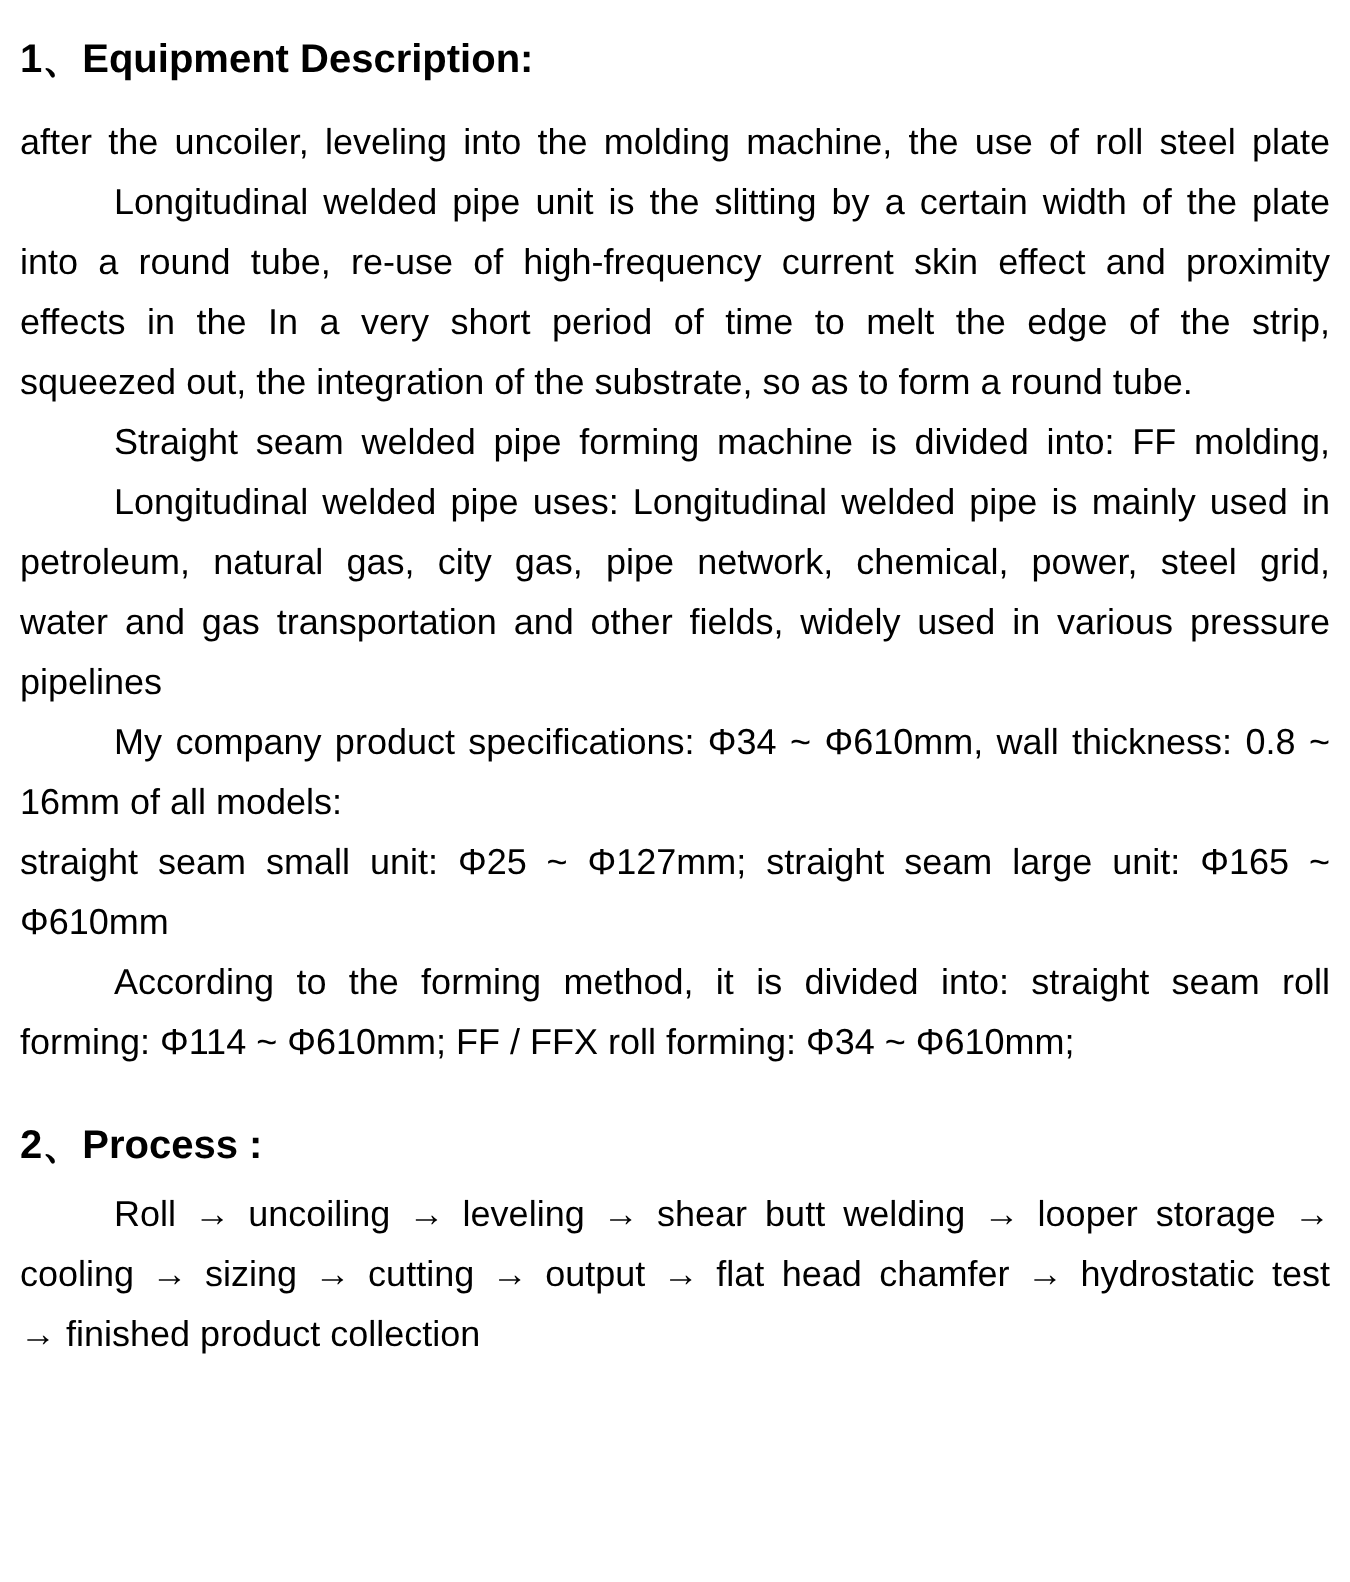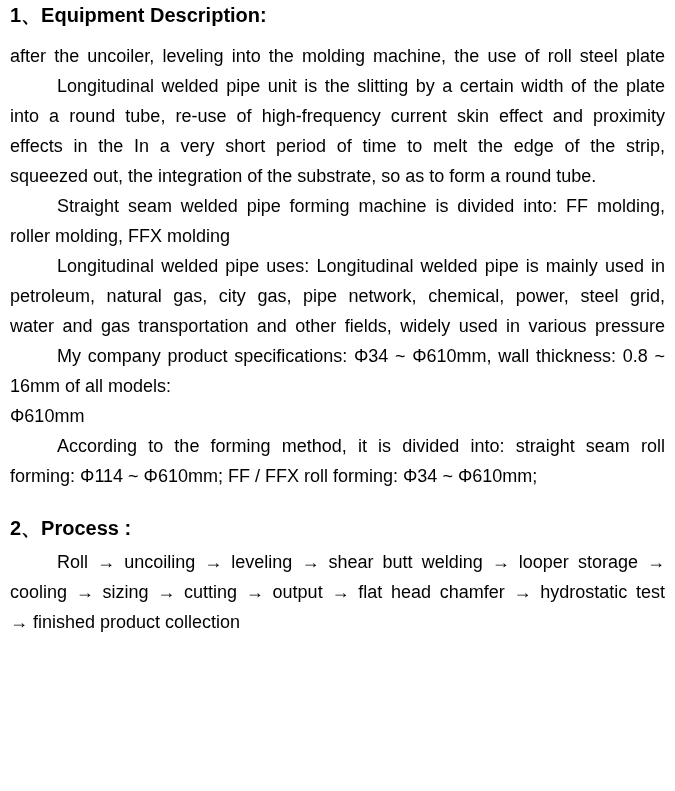--- a/index.html
+++ b/index.html
@@ -13,21 +13,21 @@
   }
   .doc {
     padding: 1px 10px 0 10px;
   }
   .heading {
     font-size: 20px;
     line-height: 26px;
     font-weight: 700;
     white-space: nowrap;
   }
-  .heading.h1 { margin: 1px 0 13px 0; }
+  .heading.h1 { margin: 16px 0 13px 0; }
   .heading.h2 { margin: 24px 0 6px 0; }
   .para { margin: 0; }
   .line {
     font-size: 18px;
     line-height: 30px;
     text-align: justify;
     text-align-last: justify;
     text-justify: inter-word;
     white-space: nowrap;
   }
@@ -44,35 +44,36 @@
   <div class="para">
     <div class="line">after the uncoiler, leveling into the molding machine, the use of roll steel plate</div>
     <div class="line first">Longitudinal welded pipe unit is the slitting by a certain width of the plate</div>
     <div class="line">into a round tube, re-use of high-frequency current skin effect and proximity</div>
     <div class="line">effects in the In a very short period of time to melt the edge of the strip,</div>
     <div class="line last">squeezed out, the integration of the substrate, so as to form a round tube.</div>
   </div>
 
   <div class="para">
     <div class="line first">Straight seam welded pipe forming machine is divided into: FF molding,</div>
-    <div class="line last">roller molding, FFX molding</div>
   </div>
 
   <div class="para">
     <div class="line first">Longitudinal welded pipe uses: Longitudinal welded pipe is mainly used in</div>
     <div class="line">petroleum, natural gas, city gas, pipe network, chemical, power, steel grid,</div>
     <div class="line">water and gas transportation and other fields, widely used in various pressure</div>
+    <div class="line last">pipelines</div>
   </div>
 
   <div class="para">
     <div class="line first">My company product specifications: Φ34 ~ Φ610mm, wall thickness: 0.8 ~</div>
     <div class="line last">16mm of all models:</div>
   </div>
 
   <div class="para">
+    <div class="line">straight seam small unit: Φ25 ~ Φ127mm; straight seam large unit: Φ165 ~</div>
     <div class="line last">Φ610mm</div>
   </div>
 
   <div class="para">
     <div class="line first">According to the forming method, it is divided into: straight seam roll</div>
     <div class="line last">forming: Φ114 ~ Φ610mm; FF / FFX roll forming: Φ34 ~ Φ610mm;</div>
   </div>
 
   <div class="heading h2">2、Process :</div>
 

